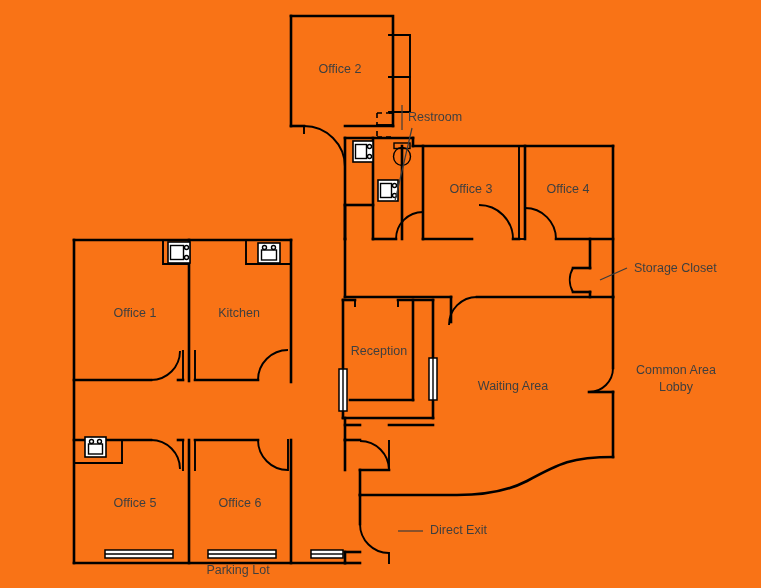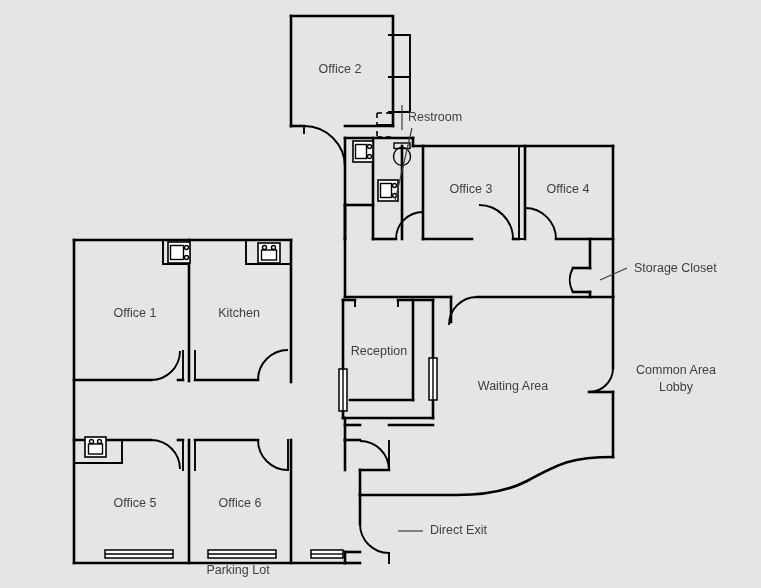--- a/index.html
+++ b/index.html
@@ -10,21 +10,21 @@
   body {
     width: 761px;
     height: 588px;
     overflow: hidden;
     font-family: "Liberation Sans", sans-serif;
   }
   #plan-root {
     position: relative;
     width: 761px;
     height: 588px;
-    background: #e5e5e5;
+    background: #f97316;
   }
   svg#floorplan {
     display: block;
     width: 761px;
     height: 588px;
   }
   .wall {
     stroke: #000000;
     stroke-width: 2.6;
     fill: none;

